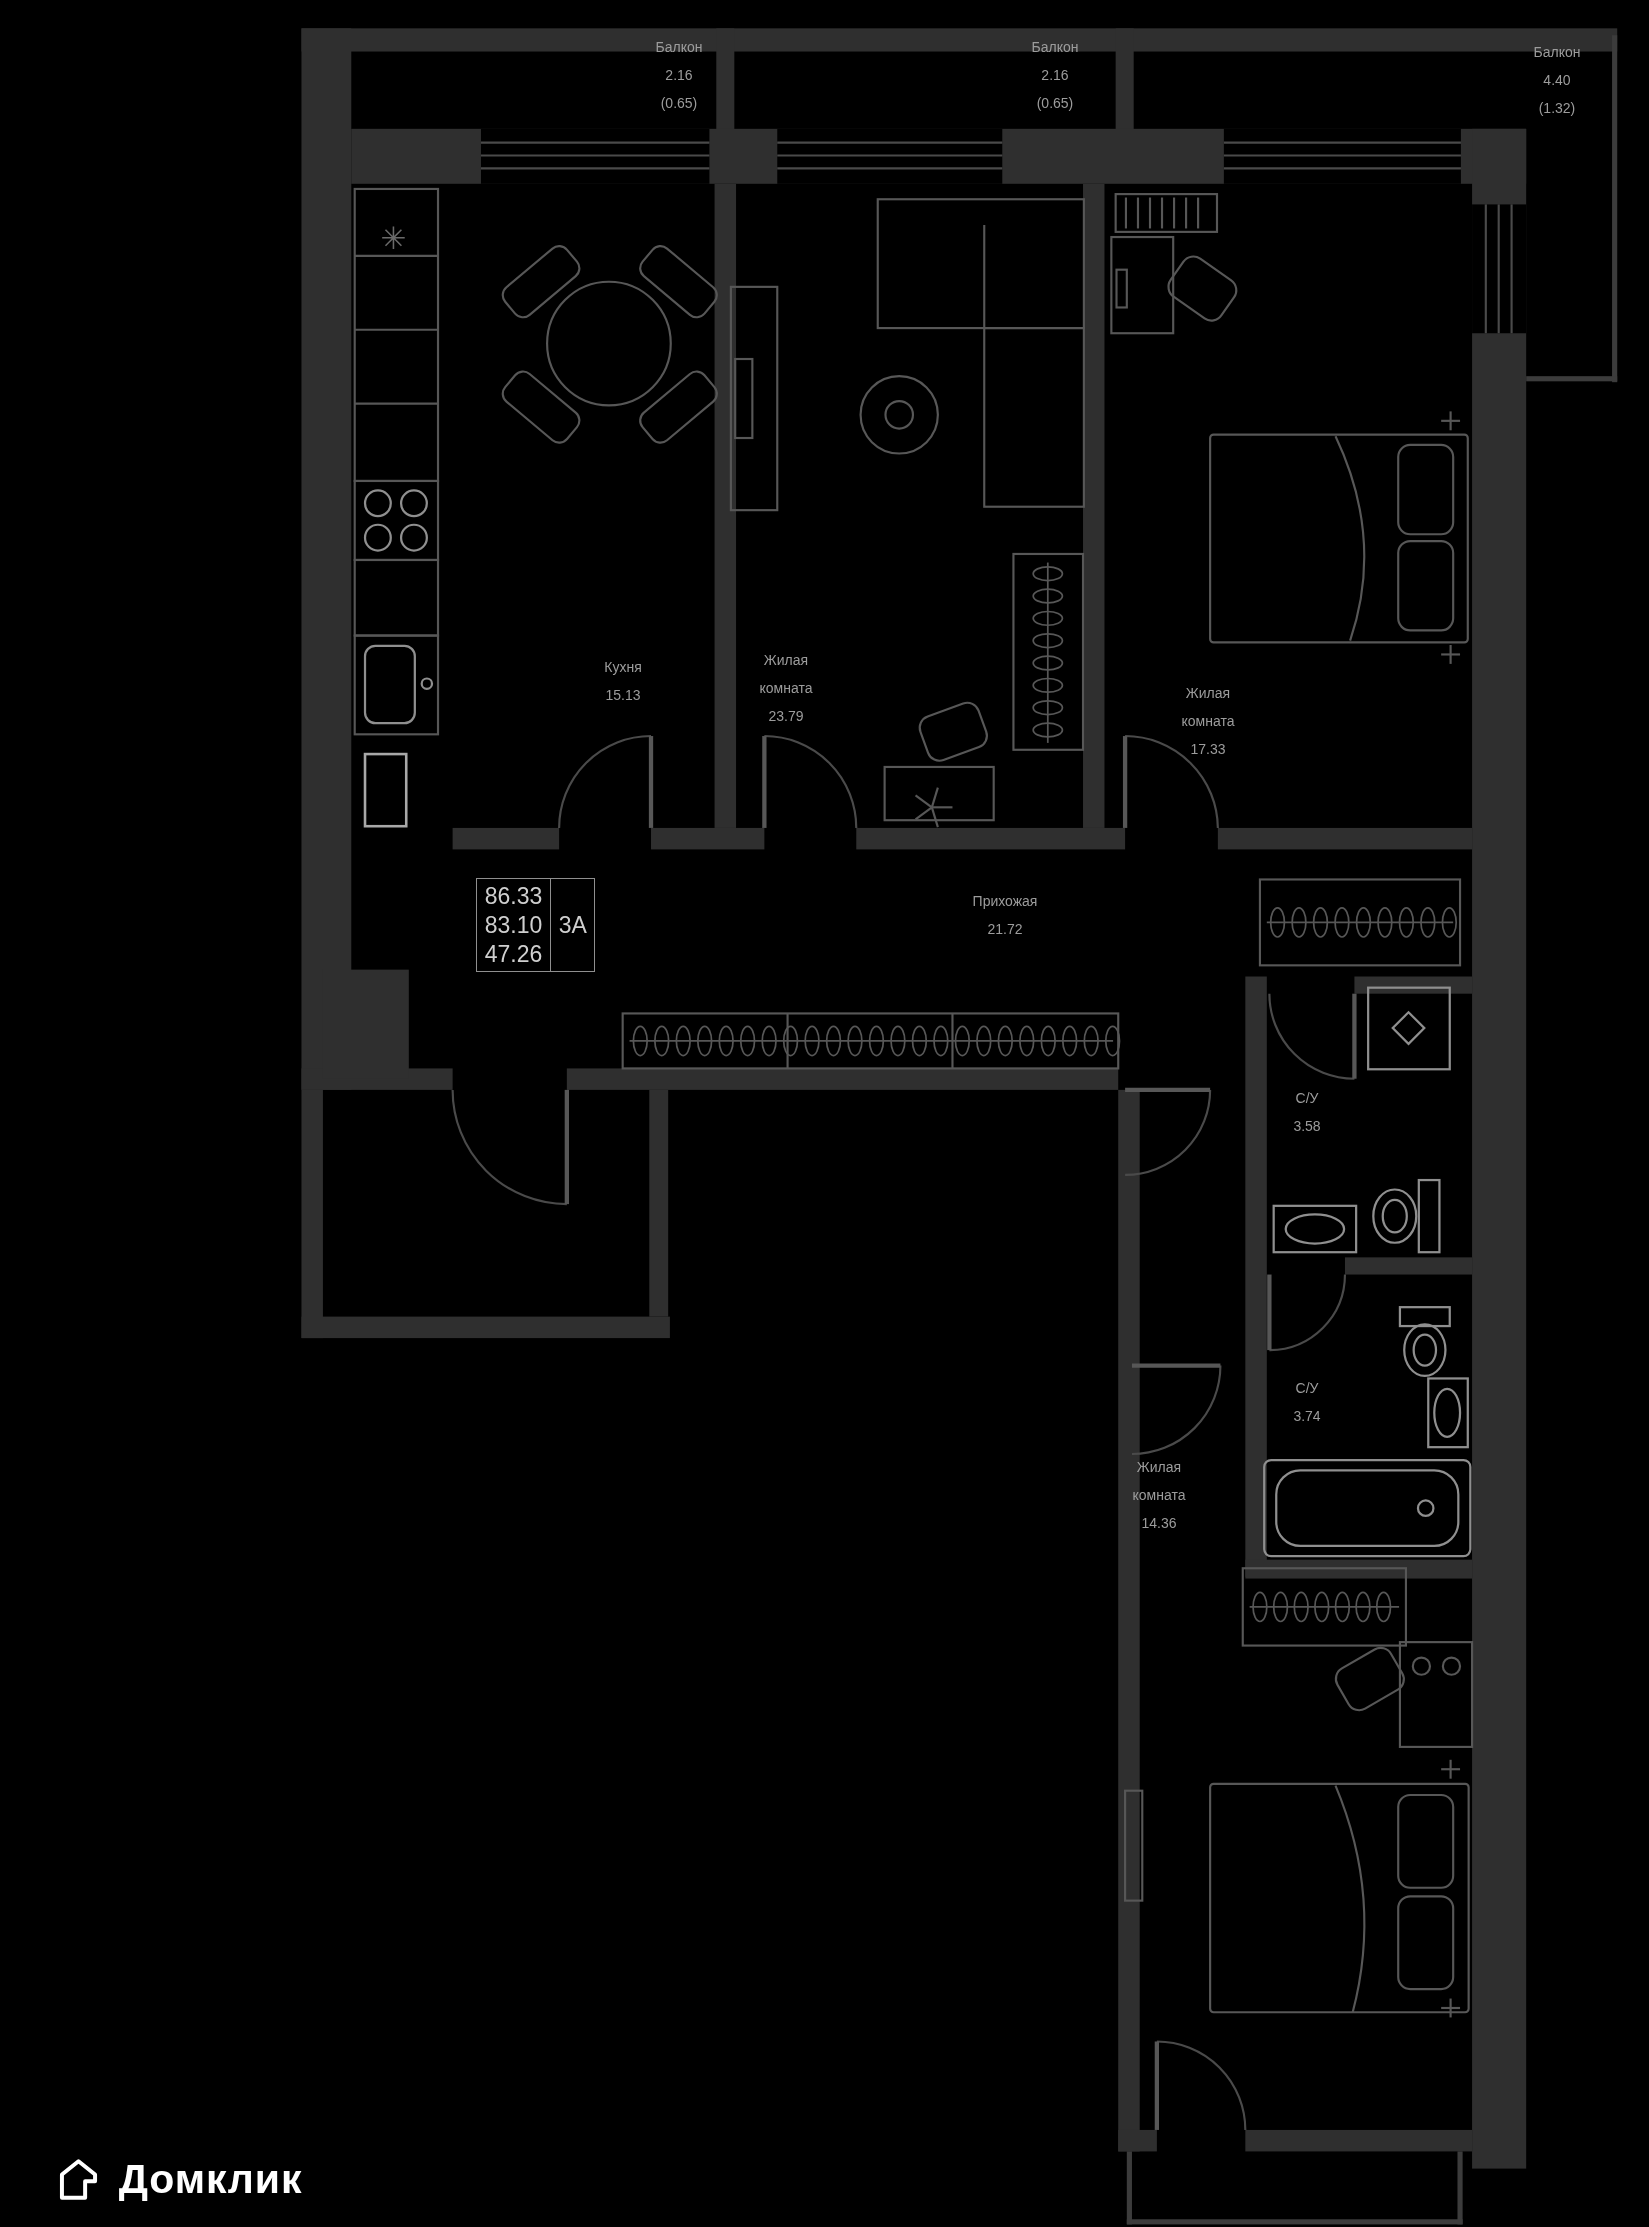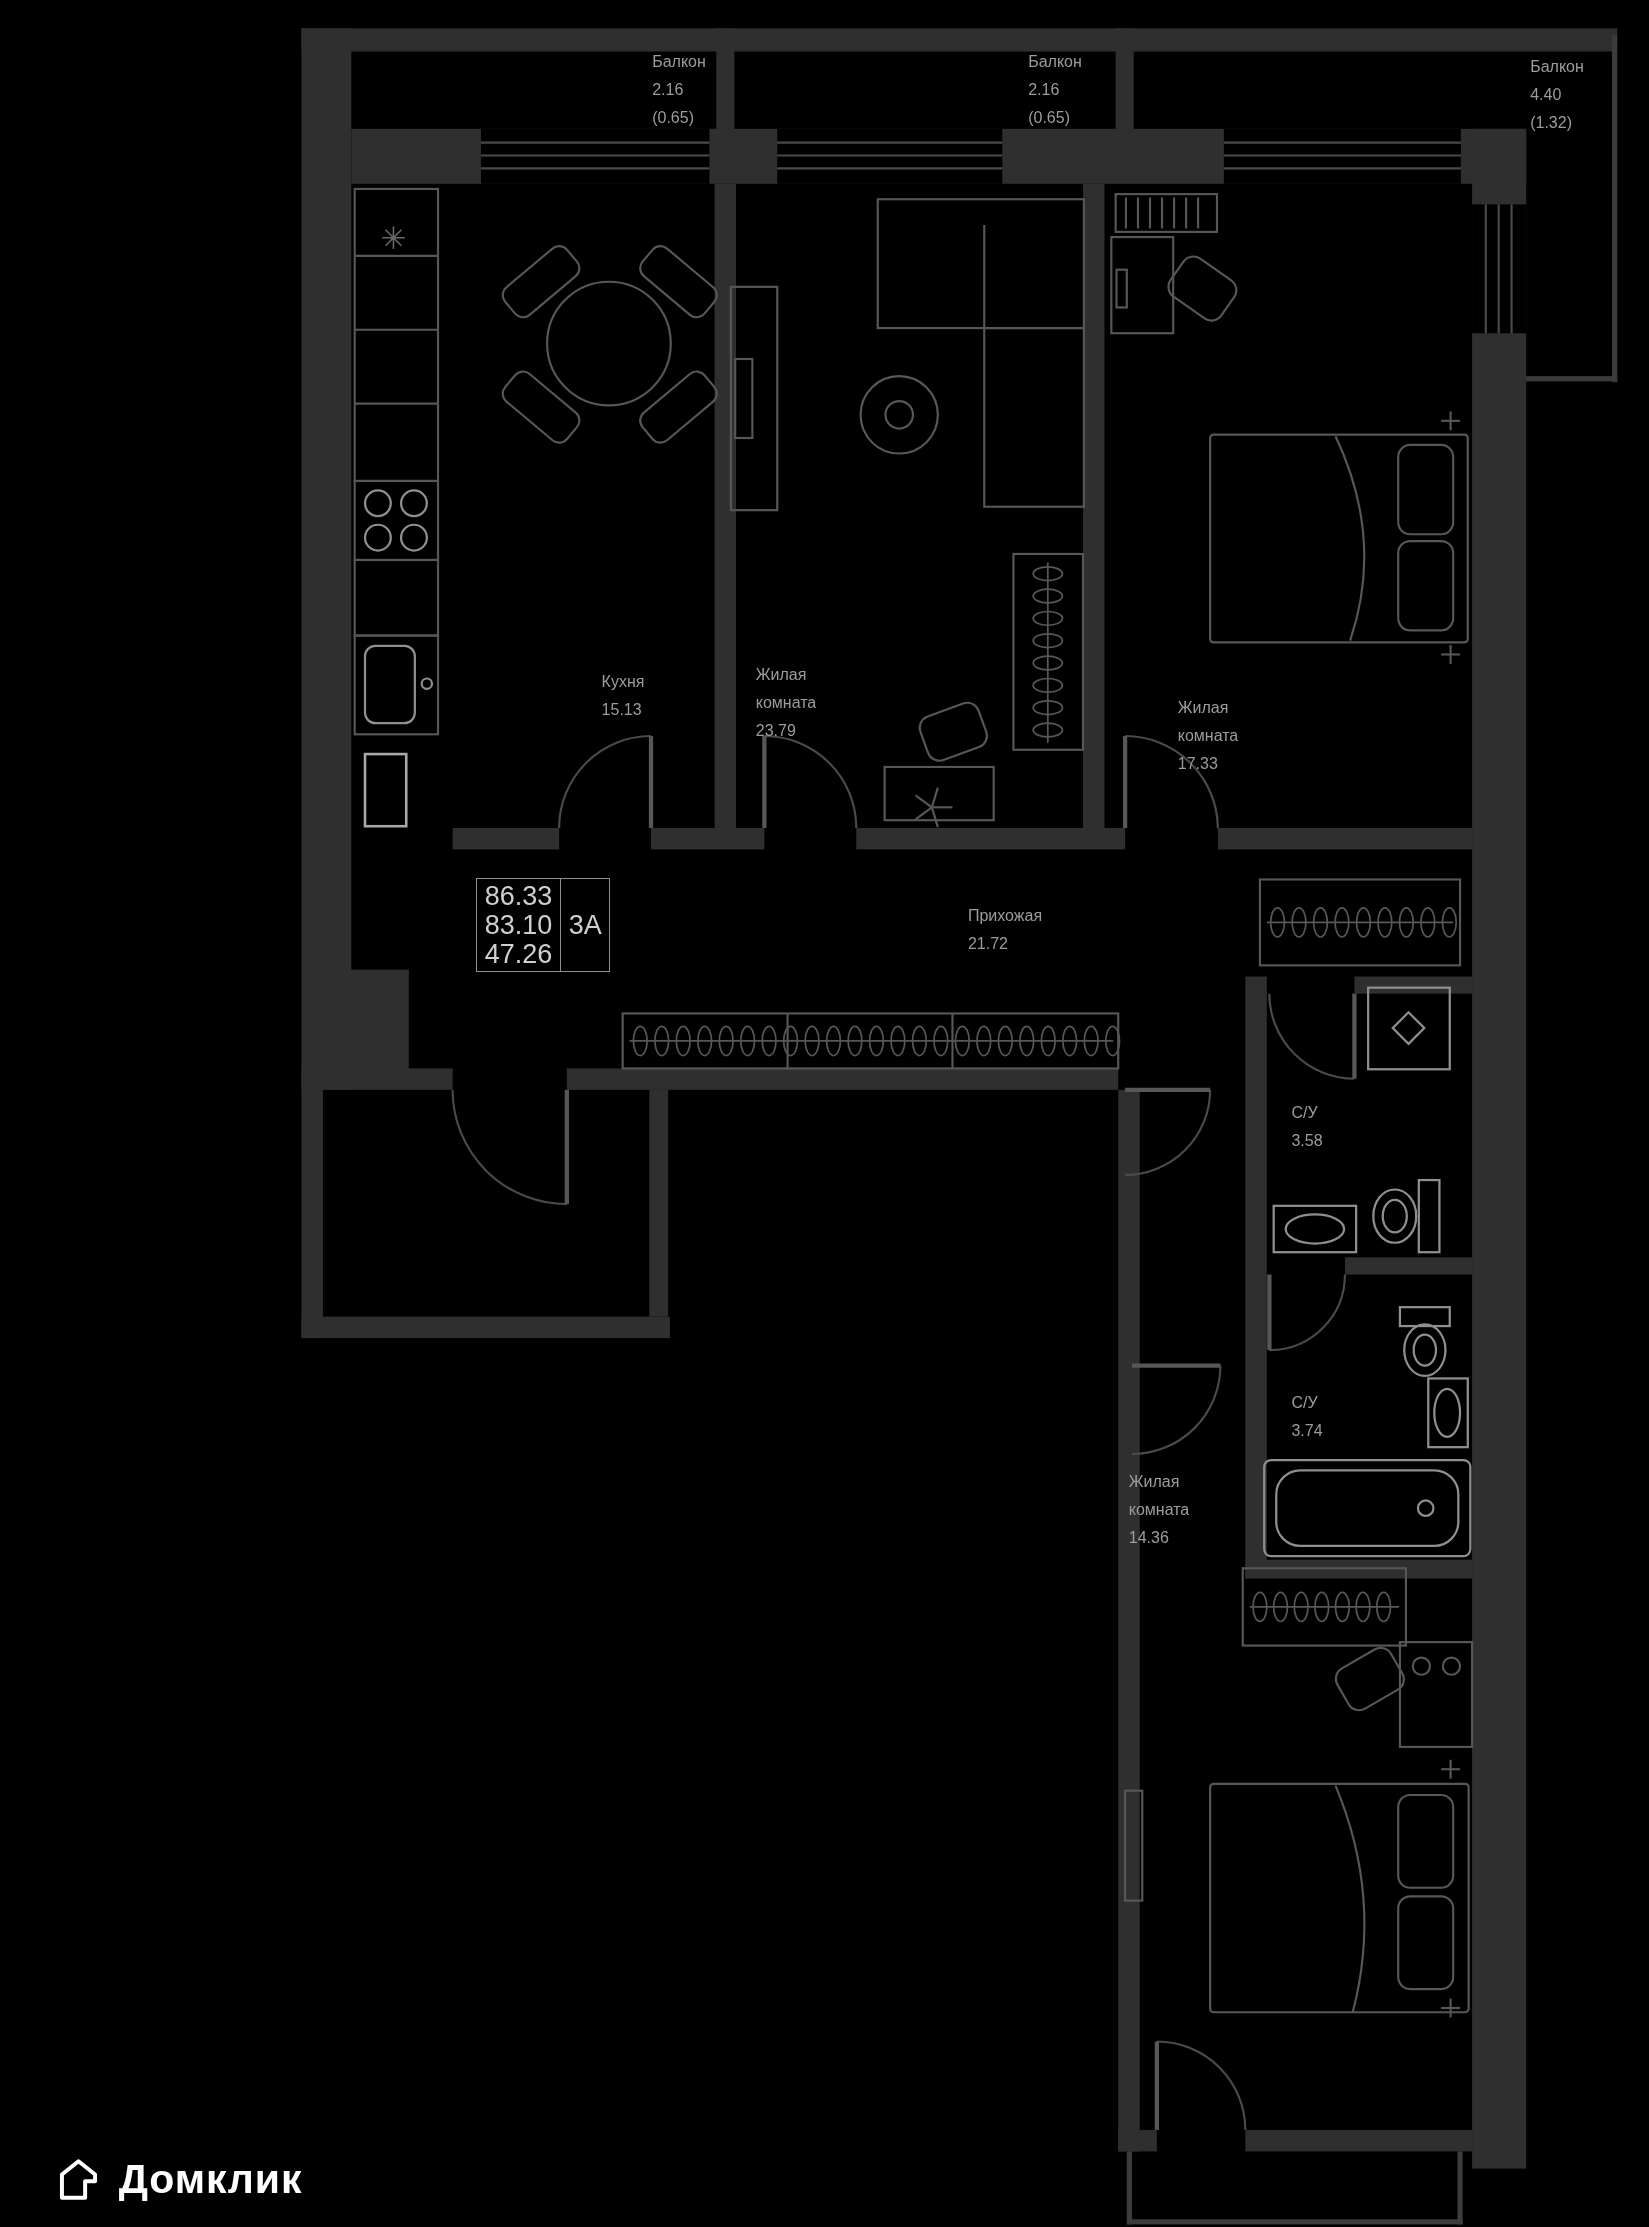--- a/index.html
+++ b/index.html
@@ -1,22 +1,22 @@
 <!DOCTYPE html>
 <html style="font-size:13.7px"><head>
 <meta charset="utf-8">
 <style>
   html,body{margin:0;padding:0;background:#000;}
   #screen{position:relative;width:1649px;height:2227px;background:#000;overflow:hidden;
           font-family:"Liberation Sans",sans-serif;}
   #plan-svg{position:absolute;left:0;top:0;width:1649px;height:2227px;}
-  .lbl{position:absolute;transform:translateX(-50%);color:#9c9c9c;
-       font-size:16px;line-height:28px;white-space:nowrap;margin-top:15px;}
+  .lbl{position:absolute;transform:translateX(-50%);text-align:center;color:#9c9c9c;
+       font-size:14px;line-height:28px;white-space:nowrap;}
   .stats{position:absolute;display:flex;border:1.7px solid #8f8f8f;color:#cfcfcf;
-         font-size:27px;line-height:29px;}
+         font-size:23px;line-height:29px;}
   .stats-col{padding:2.6px 7.7px;}
   .stats-divider{width:0;border-left:1.7px solid #8f8f8f;}
   .stats-code{display:flex;align-items:center;padding:0 7.7px;}
   .brand{position:absolute;display:flex;align-items:center;gap:13.7px;justify-content:space-between;}
   .brand-icon{width:53px;height:53px;}
   .brand-name{color:#fff;font-size:41px;font-weight:bold;letter-spacing:0.9px;
               text-shadow:0 0 2.6px #000;}
   g[data-h] ellipse,g[data-v] ellipse{fill:none;stroke:#575757;stroke-width:2;}
   .furn{fill:none;stroke:#575757;stroke-width:2.5;}
   .san{fill:none;stroke:#8f8f8f;stroke-width:2.6;}

